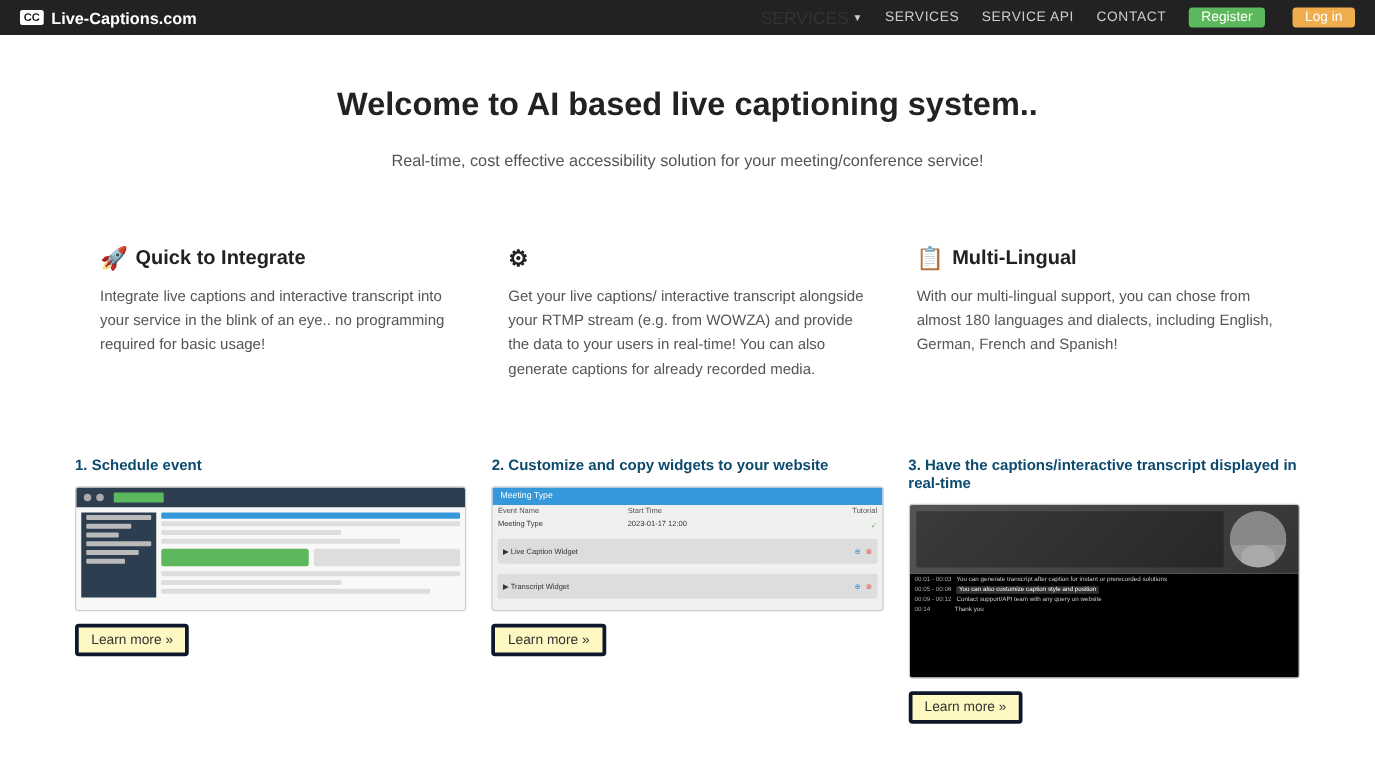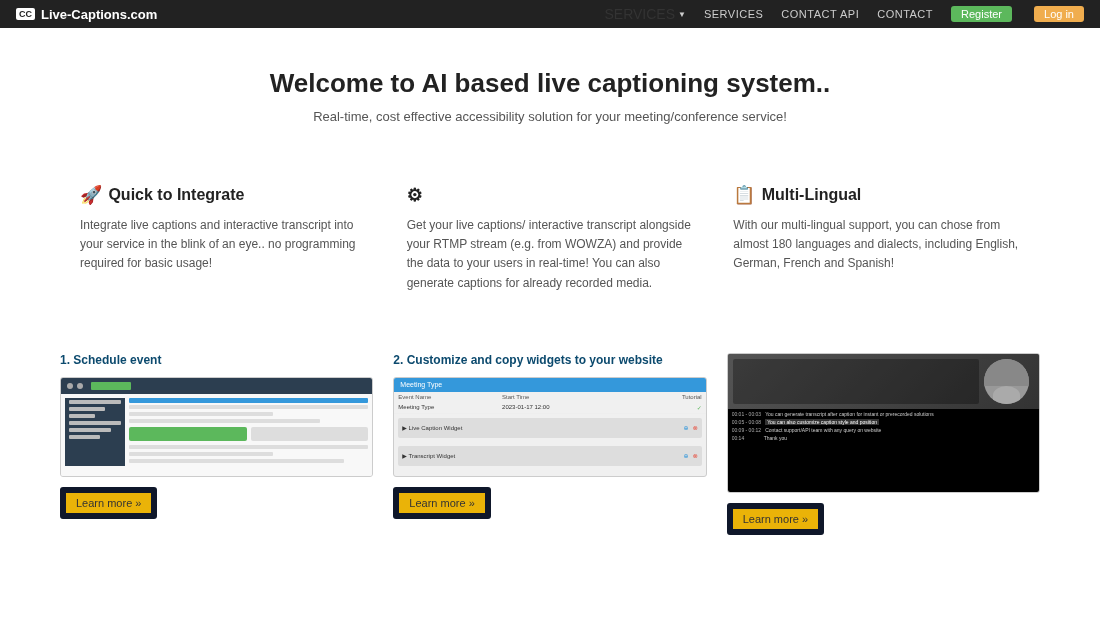--- a/index.html
+++ b/index.html
@@ -75,21 +75,21 @@
     
     .hero {
       text-align: center;
       padding: 40px 20px 30px;
       background: #fff;
     }
     .hero h1 {
       font-size: 26px;
       font-weight: bold;
       color: #222;
-      margin-bottom: 10px;
+      margin-bottom: 22px;
     }
     .hero p {
       font-size: 13px;
       color: #555;
     }
 
     
     .features {
       display: flex;
       justify-content: center;
@@ -269,44 +269,44 @@
     }
     .mock3-text.highlight {
       color: #fff;
       background: #333;
       padding: 0 2px;
     }
 
     .btn-learn-more {
       display: inline-block;
       padding: 4px 10px;
-      border: 6px solid #0f172a;
+      border: 3px solid #0f172a;
       border-radius: 3px;
       font-size: 11px;
       color: #333;
-      background: #eab308;
+      background: #fef9c3;
       cursor: pointer;
       text-decoration: none;
     }
   </style>
 </head>
 <body>
 
 <nav>
   <div class="nav-brand">
     <span class="nav-brand-icon">CC</span>
     <span>Live-Captions.com</span>
   </div>
   <div class="nav-links">
     <div class="nav-dropdown">
       <span>SERVICES</span>
       <span class="nav-dropdown-arrow">▼</span>
     </div>
     <a href="#">SERVICES</a>
-    <a href="#">CONTACT API</a>
+    <a href="#">SERVICE API</a>
     <a href="#">CONTACT</a>
     <button class="btn-register">Register</button>
     <button class="btn-login">Log in</button>
   </div>
 </nav>
 
 <section class="hero">
   <h1>Welcome to AI based live captioning system..</h1>
   <p>Real-time, cost effective accessibility solution for your meeting/conference service!</p>
 </section>
@@ -406,20 +406,23 @@
             <span>▶ Transcript Widget</span>
             <span style="margin-left:auto;color:#3498db;">⊕</span>
             <span style="color:#e74c3c;">⊗</span>
           </div>
         </div>
       </div>
       <button class="btn-learn-more">Learn more »</button>
     </div>
 
     <div class="step">
+      <div class="step-title">
+        3. <span>Have the captions/interactive transcript displayed in real-time</span>
+      </div>
       <div class="step-image" style="height:140px;">
         <div class="step-image-inner">
           <div class="mock3-video">
             <div style="position:absolute;left:0;top:0;right:0;bottom:0;background:linear-gradient(135deg,#555 0%,#333 100%);"></div>
             <div style="position:absolute;right:10px;top:5px;width:45px;height:45px;background:#999;border-radius:50%;overflow:hidden;">
               <div style="width:100%;height:60%;background:#888;"></div>
               <div style="width:60%;height:40%;background:#aaa;margin:0 auto;border-radius:50% 50% 0 0;"></div>
             </div>
             <div style="position:absolute;left:5px;top:5px;right:60px;bottom:5px;background:rgba(0,0,0,0.3);border-radius:2px;"></div>
           </div>

